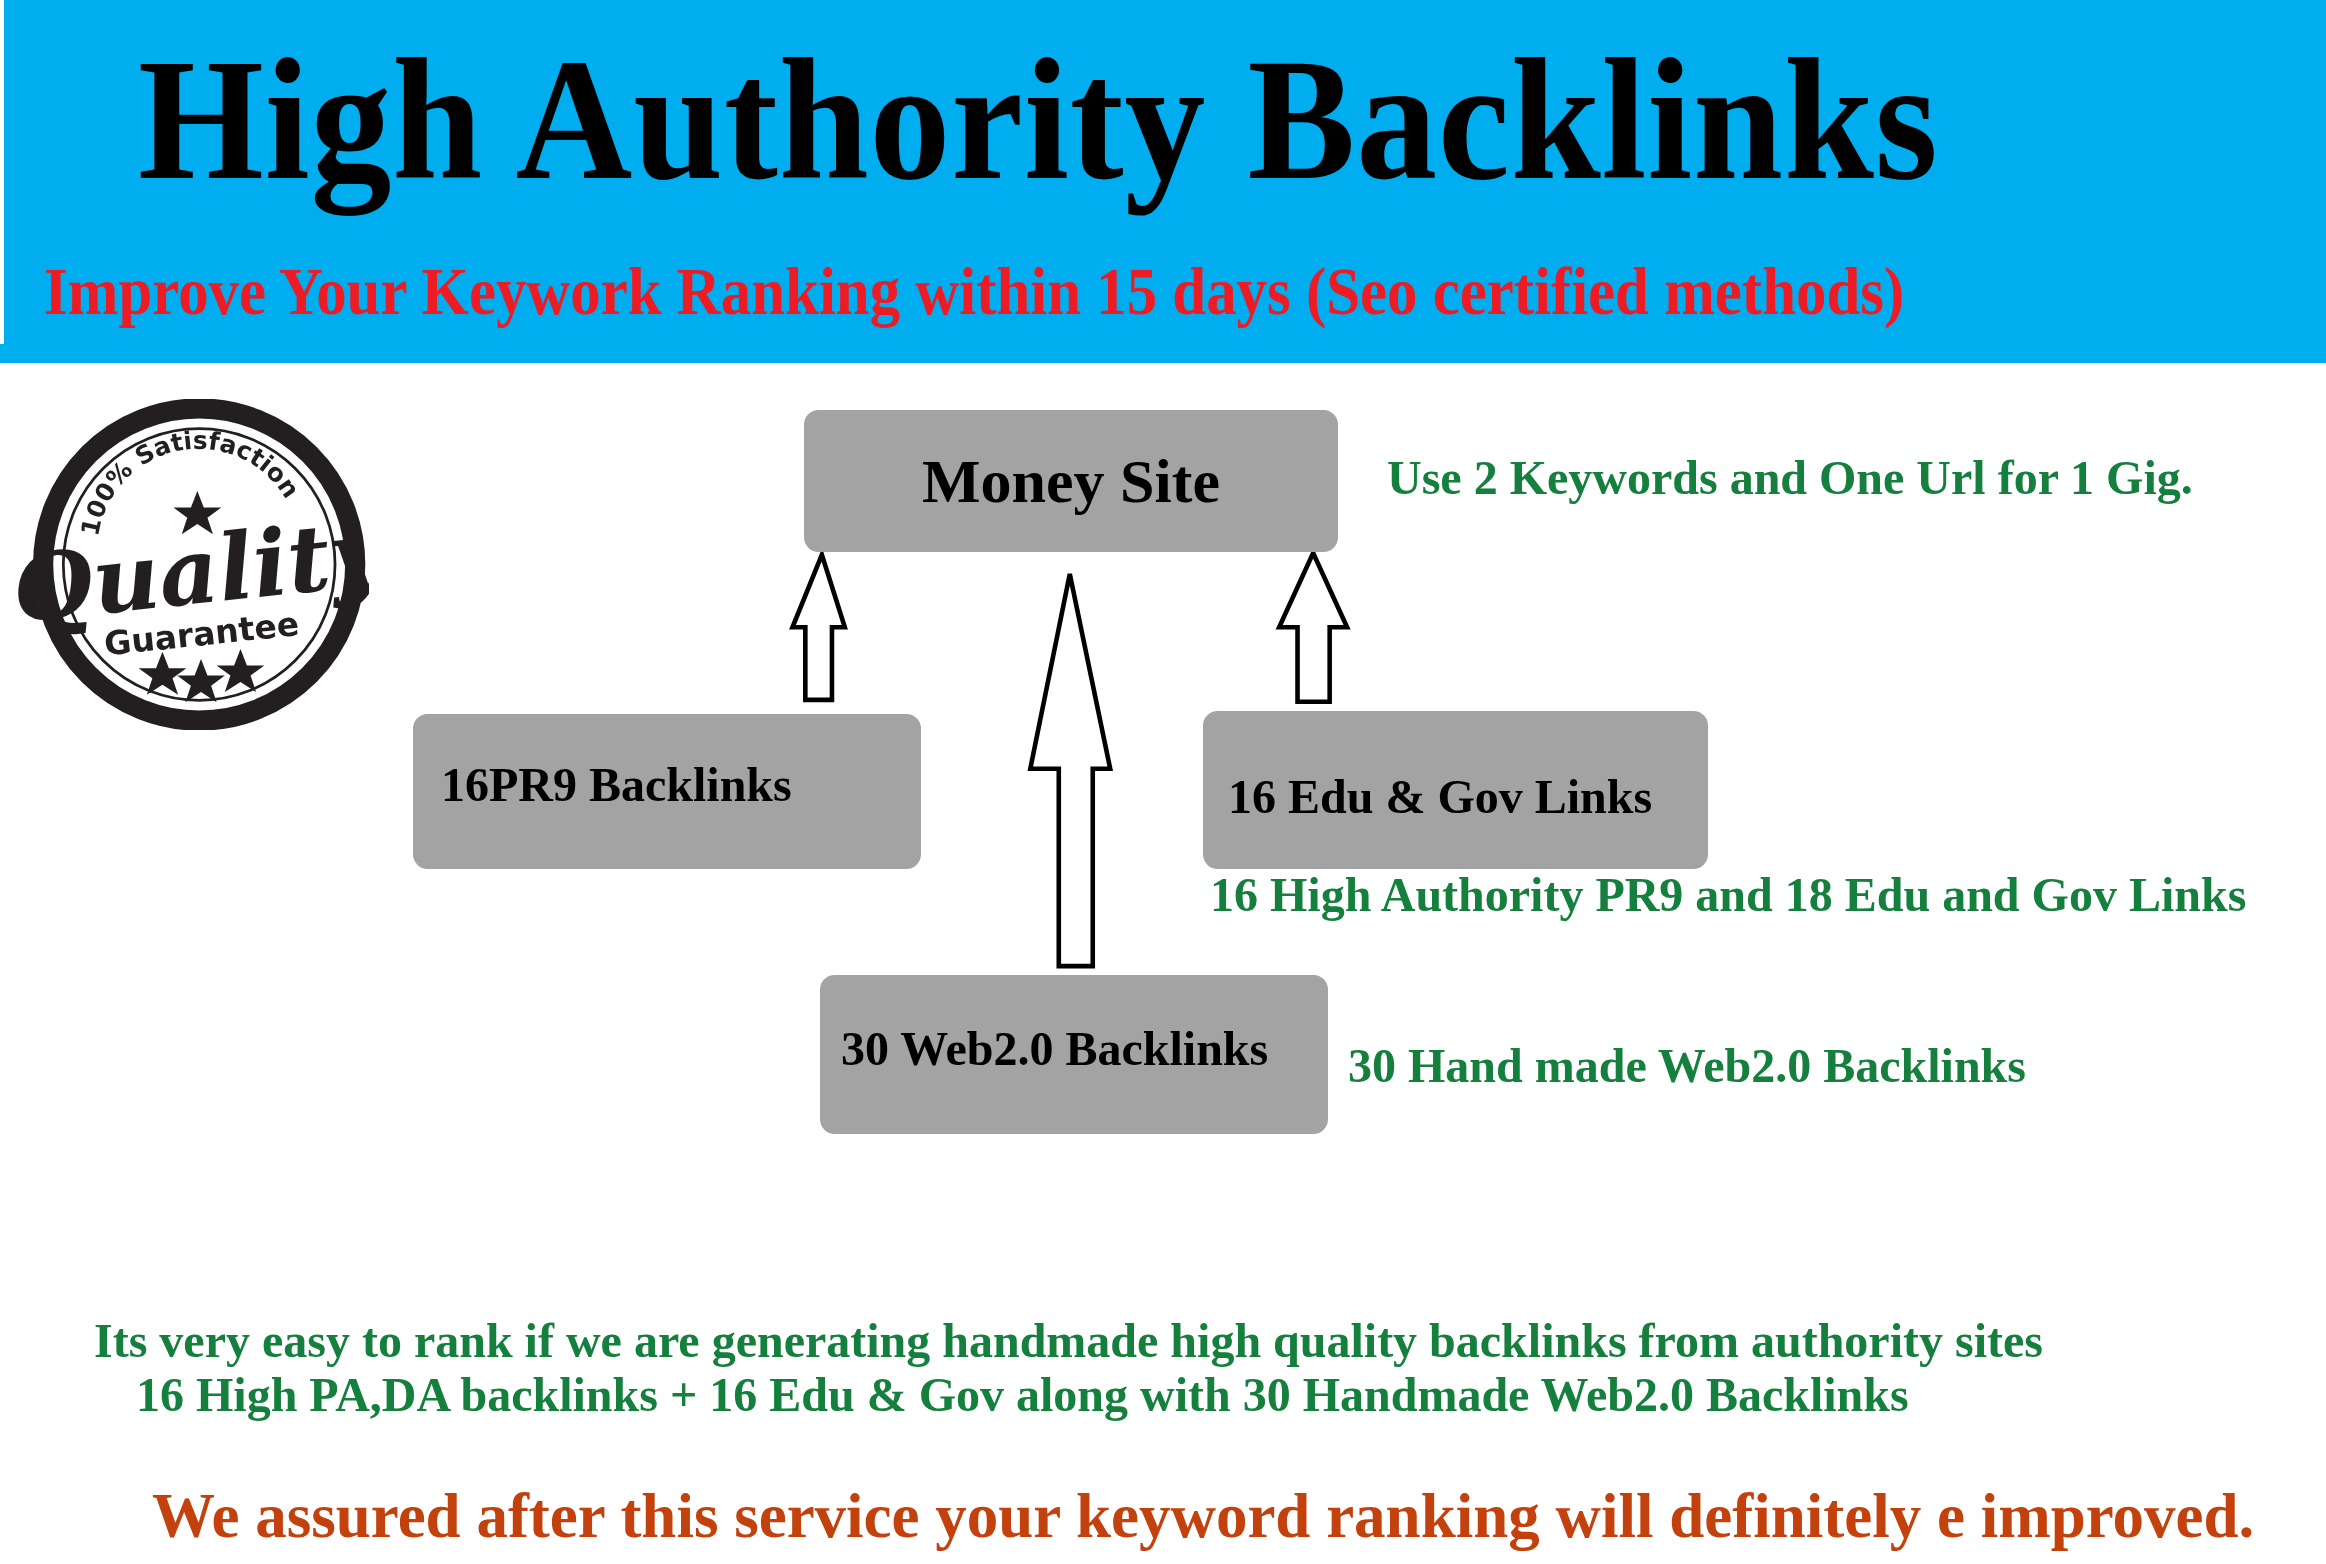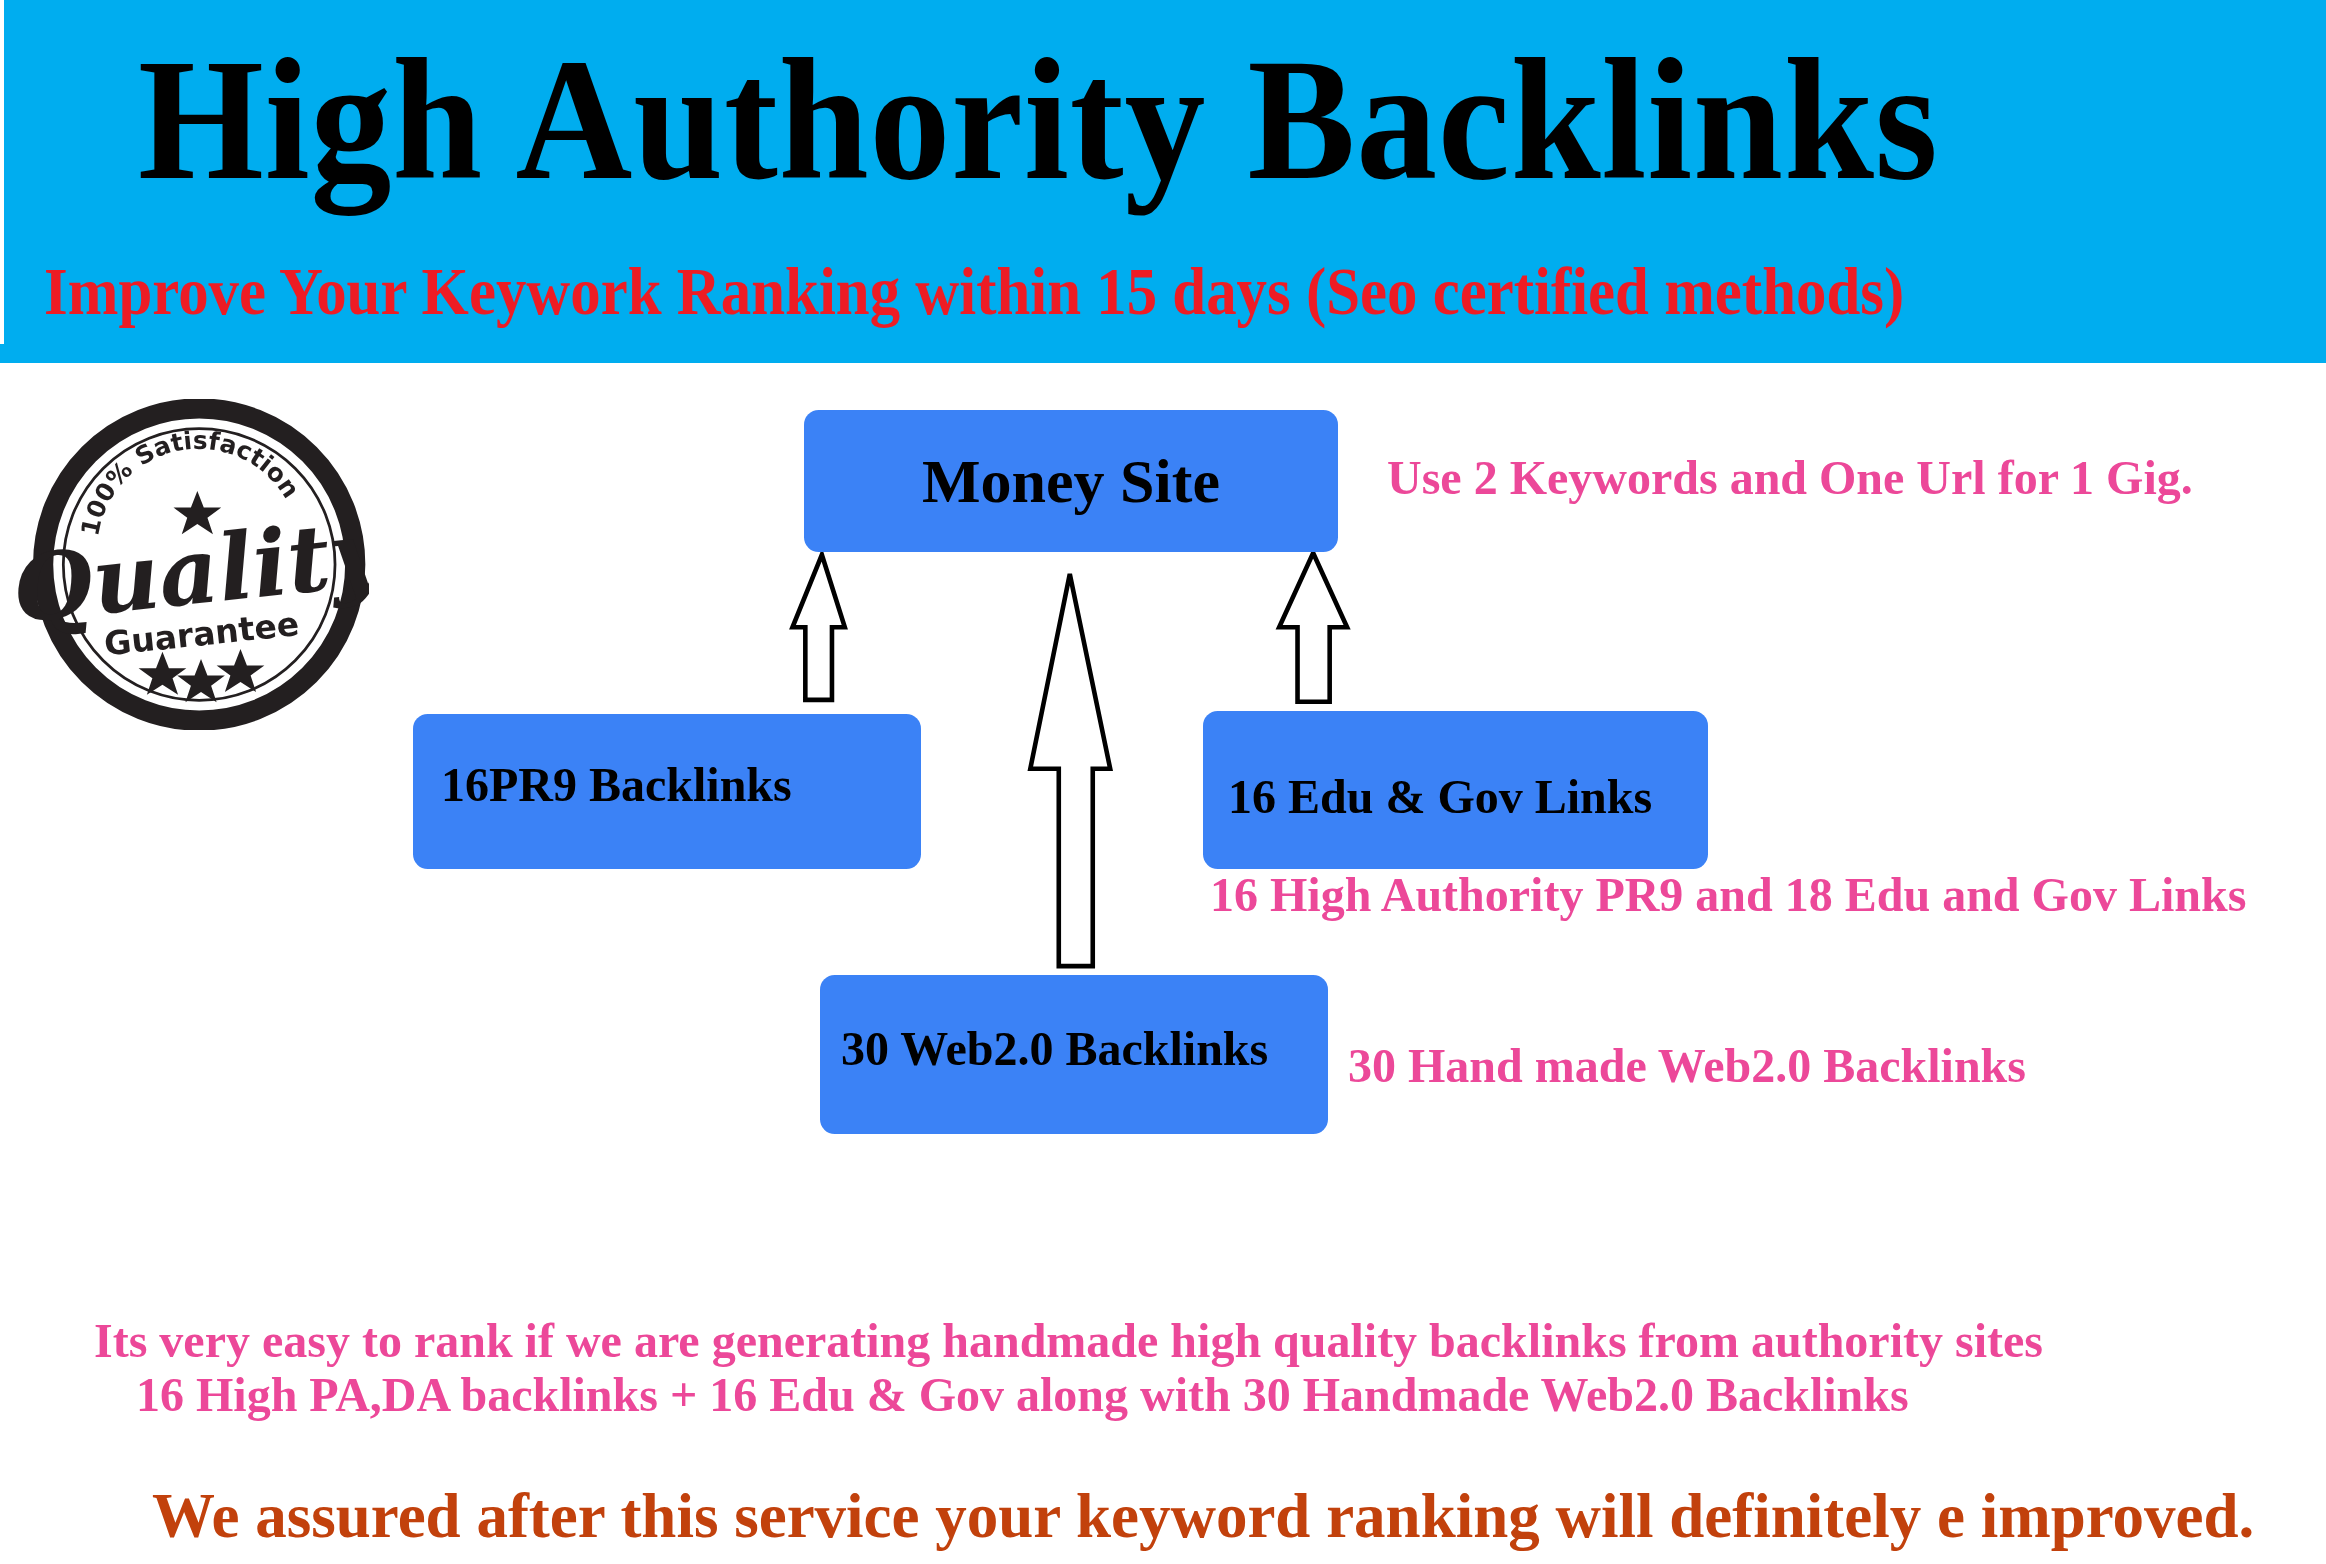--- a/index.html
+++ b/index.html
@@ -22,34 +22,34 @@
       transform: scaleX(0.93); transform-origin: left top;
       letter-spacing: 0.9px;
     }
     .subtitle {
       left: 44px; top: 250px;
       font-size: 68px; font-weight: bold; color: #ED1C24;
       line-height: 83px; white-space: nowrap;
       transform: scaleX(0.895); transform-origin: left top;
     }
     .box {
-      background: #3b82f6; border-radius: 14.7px;
+      background: #a3a3a3; border-radius: 14.7px;
       display: flex; align-items: center;
       font-weight: bold; color: #000; white-space: nowrap;
     }
     .box span { display: inline-block; transform-origin: left center; }
     .money { left: 804px; top: 410px; width: 534px; height: 142px; justify-content: center; font-size: 62px; }
     .pr9 { left: 413px; top: 714px; width: 508px; height: 155px; font-size: 48px; }
     .pr9 span { margin-left: 28px; margin-top: -14.7px; }
     .edu { left: 1203px; top: 711px; width: 505px; height: 158px; font-size: 48px; }
     .edu span { margin-left: 25px; margin-top: 12px; }
     .web { left: 820px; top: 975px; width: 508px; height: 159px; font-size: 48px; }
     .web span { margin-left: 21px; margin-top: -13px; }
     .note {
-      font-weight: bold; color: #ec4899; white-space: nowrap;
+      font-weight: bold; color: #15803d; white-space: nowrap;
       transform-origin: left top;
     }
     .note-money { left: 1387px; top: 450px; font-size: 48px; line-height: 55px; }
     .note-edu { left: 1210px; top: 865px; font-size: 48px; line-height: 59px; }
     .note-web { left: 1348px; top: 1036px; font-size: 48px; line-height: 59px; }
     .line1 { left: 94px; top: 1276px; font-size: 48px; line-height: 59px; margin-top: 35px; }
     .line2 { left: 136px; top: 1365px; font-size: 48px; line-height: 59px; }
     .assure {
       left: 152px; top: 1480px; font-size: 63px; line-height: 73px;
       font-weight: bold; color: #c2410c; white-space: nowrap;

